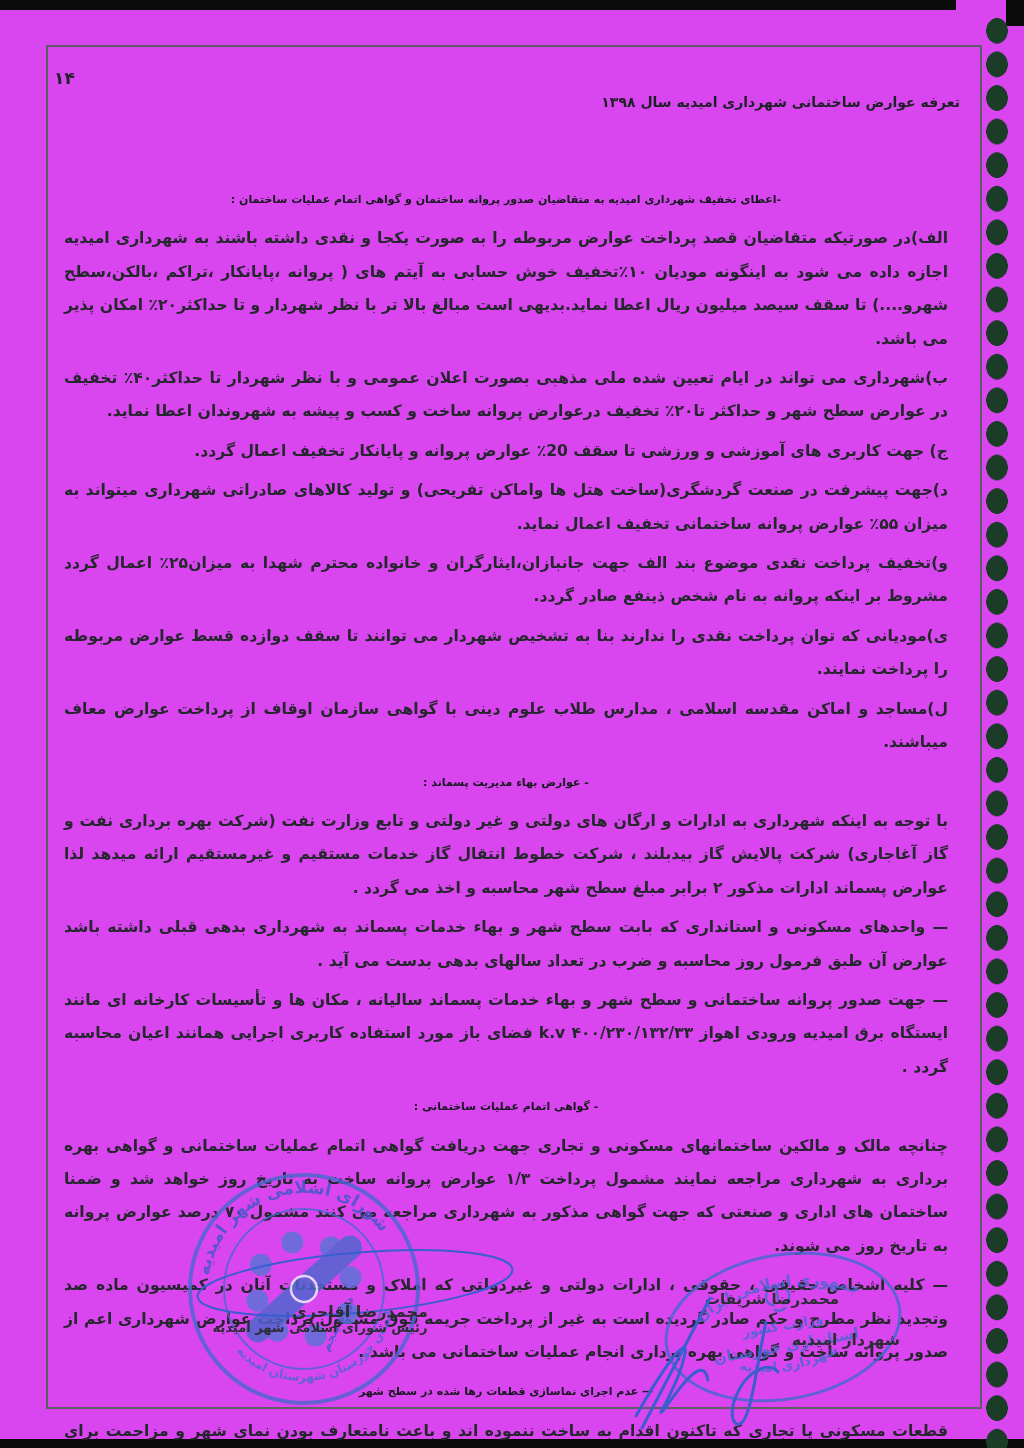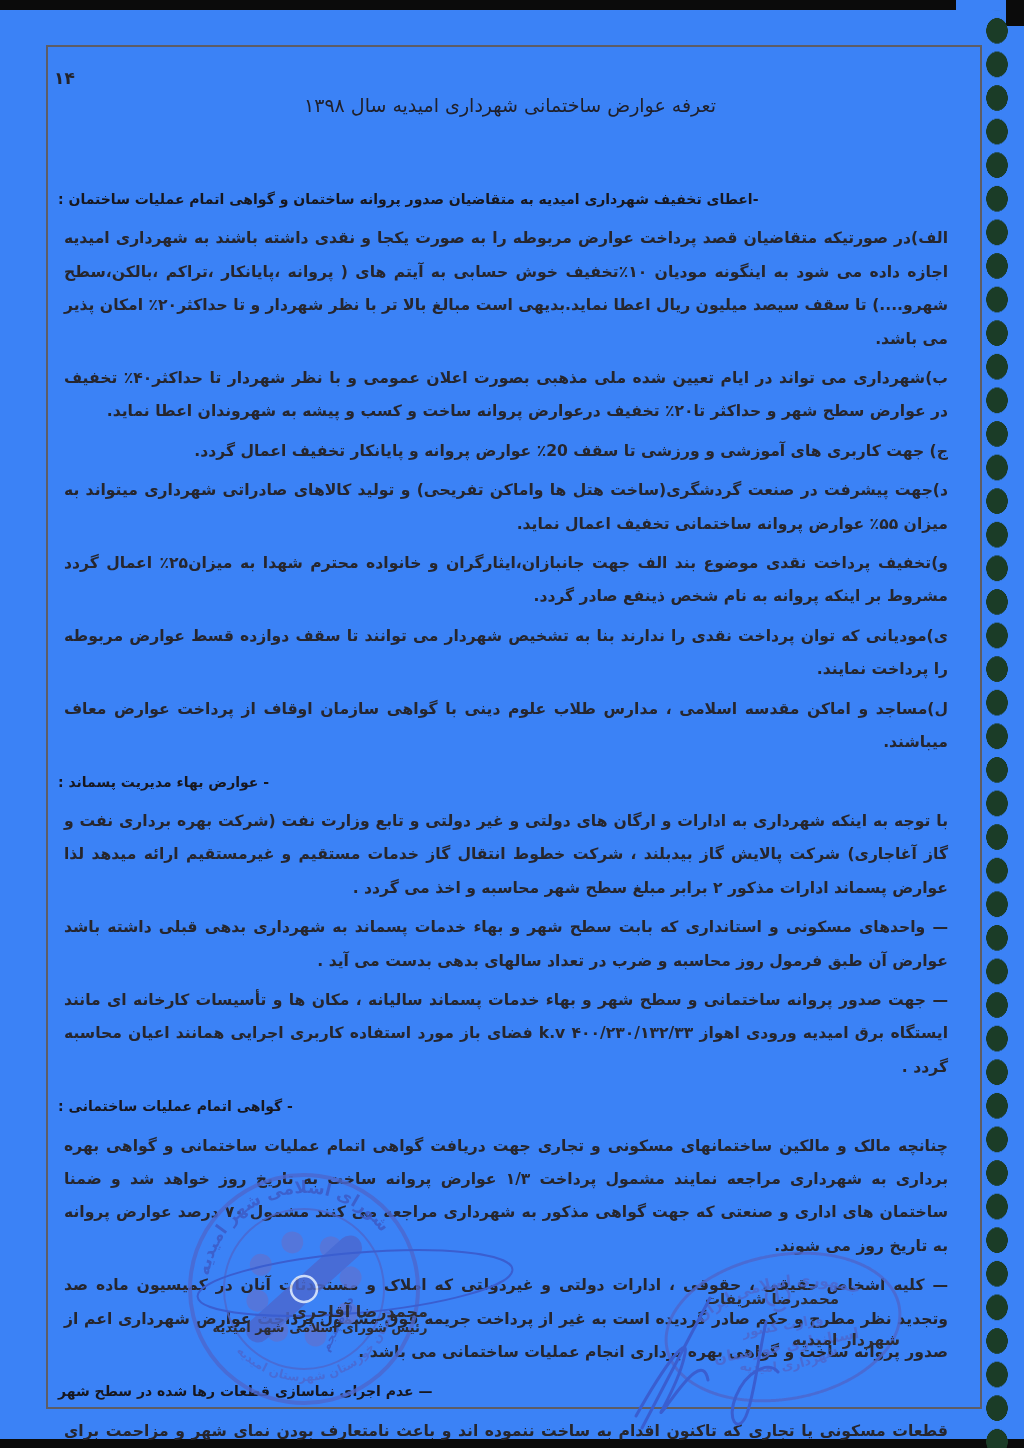--- a/index.html
+++ b/index.html
@@ -1,47 +1,47 @@
 <!DOCTYPE html>
 <html lang="fa" dir="rtl"><head>
 <meta charset="utf-8">
 <style>
   html,body{margin:0;padding:0;}
   body{
     width:1024px;height:1448px;position:relative;overflow:hidden;
     background:#111;font-family:"DejaVu Sans","Liberation Sans",sans-serif;
   }
-  .scan{position:absolute;inset:0;background:#3b82f6;}
+  .scan{position:absolute;inset:0;background:#d946ef;}
   .edge-top{position:absolute;top:0;left:0;width:956px;height:10px;background:#0b0b0b;}
   .edge-top-nub{position:absolute;top:0;left:1006px;width:18px;height:26px;background:#0b0b0b;}
   .edge-bottom{position:absolute;bottom:0;left:0;width:1024px;height:9px;background:#0b0b0b;}
   .holes{
     position:absolute;top:10px;bottom:0;left:976px;width:42px;
     background-image:radial-gradient(ellipse 11px 13px at 50% 50%, #1b3c27 96%, rgba(0,0,0,0) 100%);
     background-size:42px 33.6px;background-repeat:repeat-y;background-position:0 4px;
     z-index:6;
   }
   .frame{
     position:absolute;left:46px;top:45px;width:932px;height:1360px;
     border:2px solid #5d5d66;background:transparent;
   }
   .page-number{
     position:absolute;left:54px;top:68px;font-size:17px;font-weight:700;color:#23232b;
     direction:rtl;
   }
   .doc-title{
-    position:absolute;left:60px;top:94px;width:900px;text-align:center;
-    font-size:19px;font-weight:400;color:#20202a;direction:rtl;z-index:1;
+    position:absolute;left:60px;top:94px;width:900px;text-align:right;
+    font-size:14px;font-weight:700;color:#20202a;direction:rtl;z-index:1;
   }
   .content{
     position:absolute;left:58px;top:180px;width:896px;direction:rtl;z-index:1;
     color:#26262e;font-size:15.6px;line-height:33.4px;text-align:justify;
   }
   .para{font-weight:700;margin:6px;}
-  .heading{font-weight:800;font-size:14px;color:#17171f;margin:3px 0 0 0;text-align:left;}
+  .heading{font-weight:800;font-size:11px;color:#17171f;margin:3px 0 0 0;text-align:center;}
   .sig-text{position:absolute;z-index:4;direction:rtl;text-align:center;color:#2c2c34;font-weight:700;}
   .stamp{position:absolute;z-index:3;}
   .stamp svg text{font-family:"DejaVu Sans","Liberation Sans",sans-serif;}
   .handsig{position:absolute;z-index:4;}
 </style>
 </head>
 <body>
 
 <div class="scan">
 

